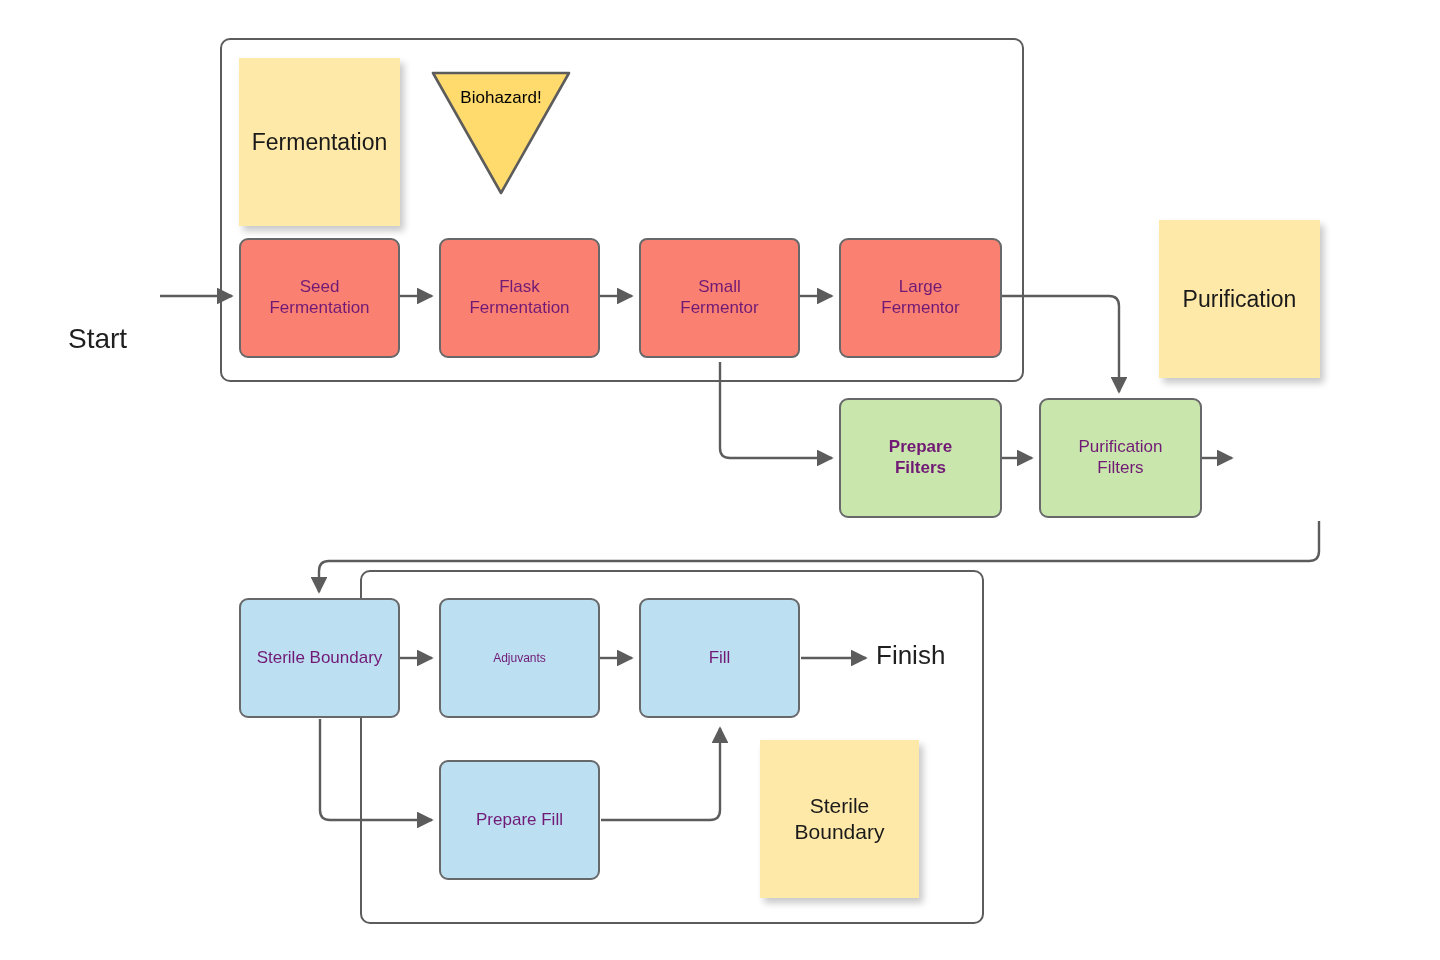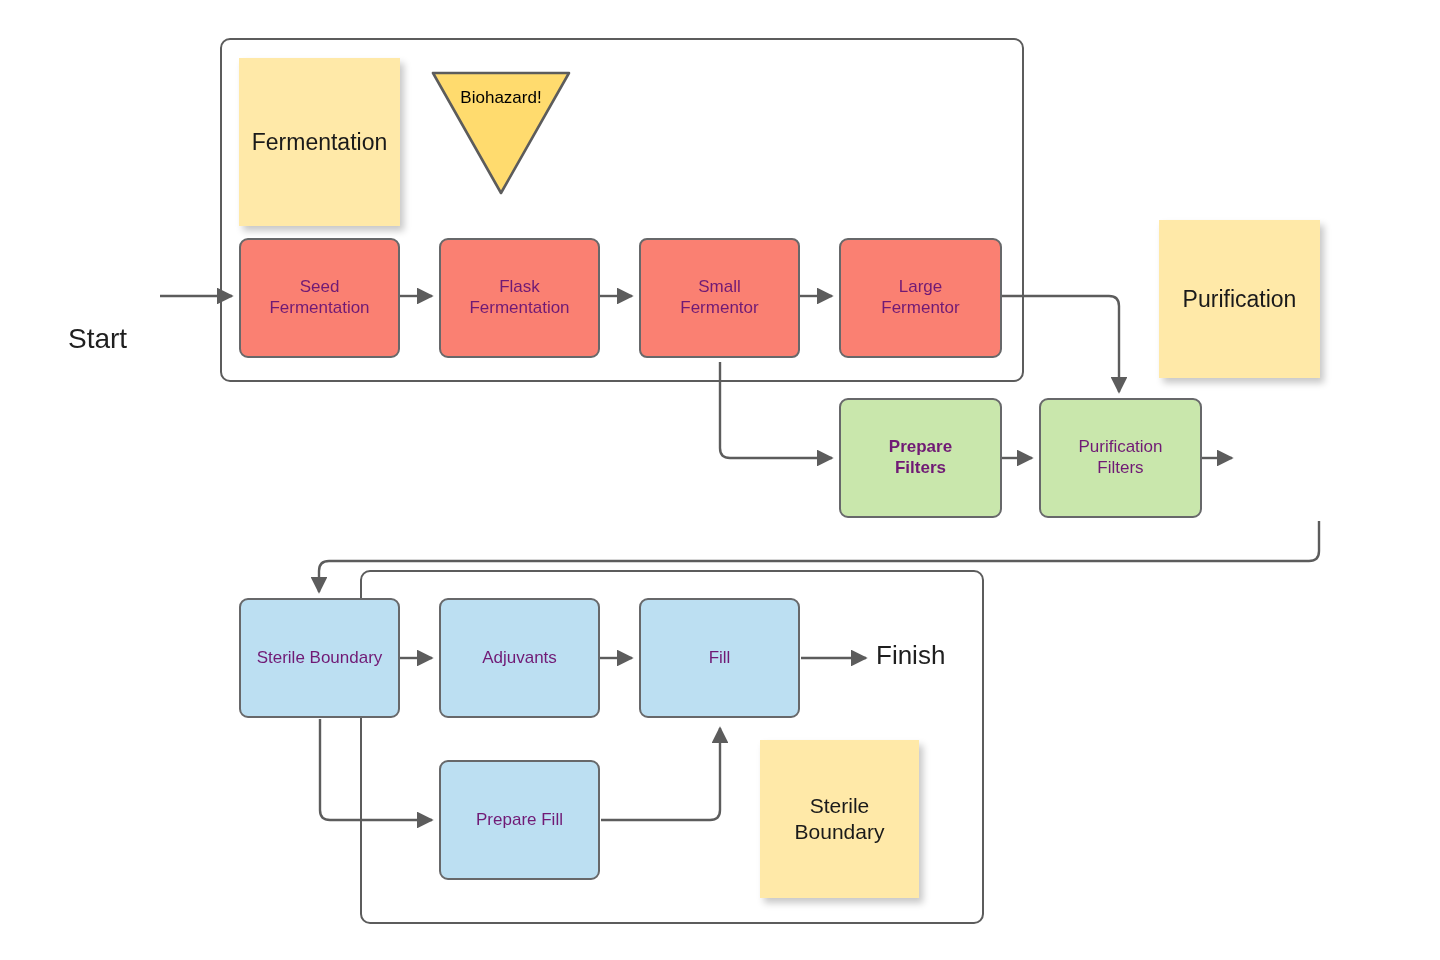--- a/index.html
+++ b/index.html
@@ -137,21 +137,21 @@
   <div class="node green" style="left:1039px;top:398px;width:163px;height:120px;font-size:17px;">
     <span>Purification
 Filters</span>
   </div>
 
 
   <div class="node blue" style="left:239px;top:598px;width:161px;height:120px;font-size:17px;">
     <span>Sterile Boundary</span>
   </div>
 
-  <div class="node blue" style="left:439px;top:598px;width:161px;height:120px;font-size:17px;">
+  <div class="node blue" style="left:439px;top:598px;width:161px;height:120px;font-size:12px;">
     <span>Adjuvants</span>
   </div>
 
   <div class="node blue" style="left:639px;top:598px;width:161px;height:120px;font-size:17px;">
     <span>Fill</span>
   </div>
 
   <div class="node blue" style="left:439px;top:760px;width:161px;height:120px;font-size:17px;">
     <span>Prepare Fill</span>
   </div>

